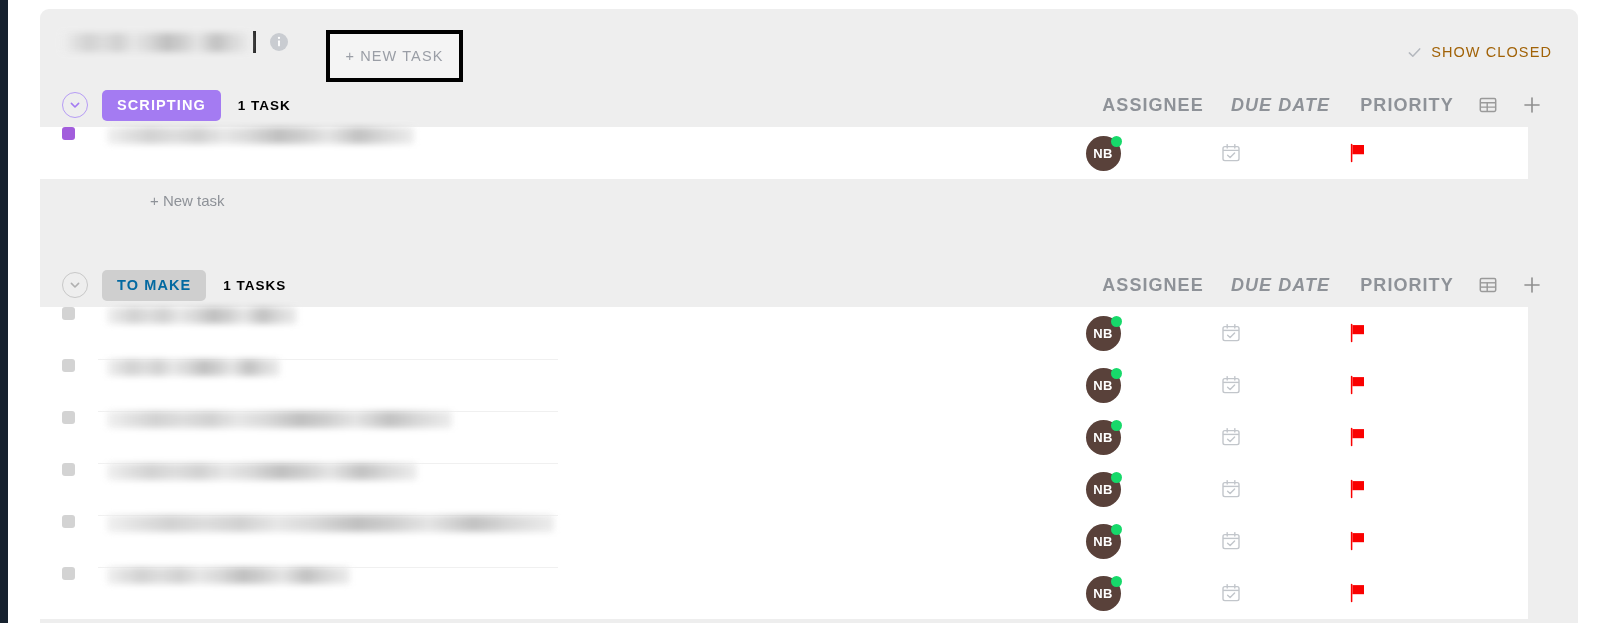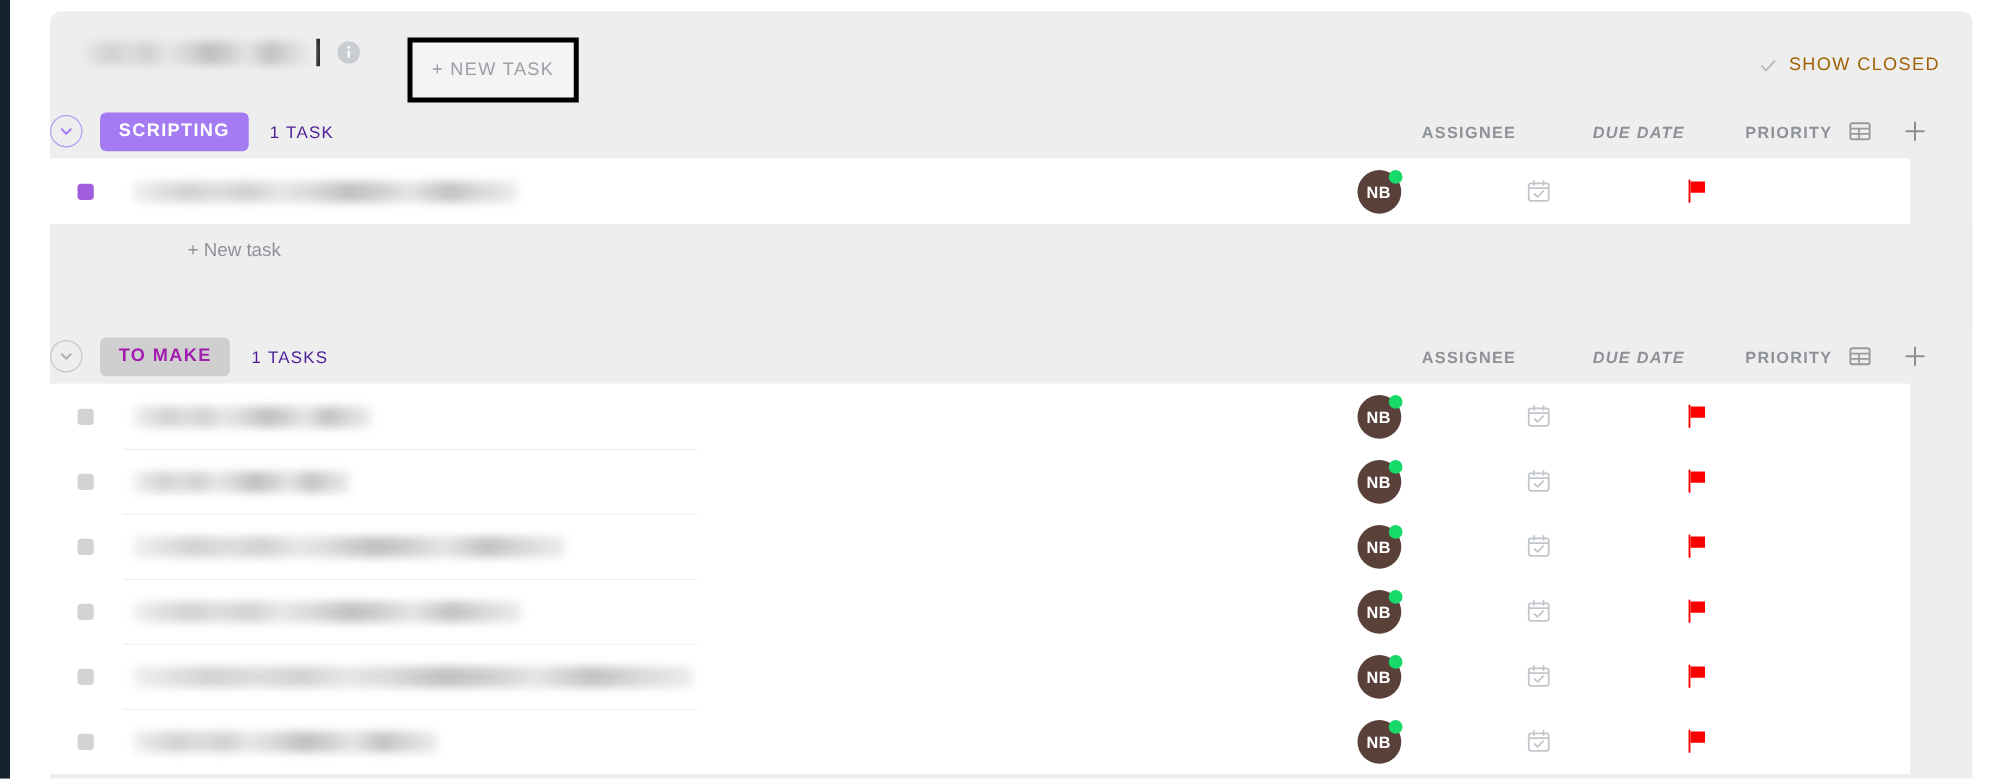--- a/index.html
+++ b/index.html
@@ -133,20 +133,21 @@
   .show-closed .check-icon { display: inline-flex; }
 
   
   .group { position: relative; }
 
   .group-header {
     position: relative;
     height: 44px;
     display: flex;
     align-items: center;
+    padding-left: 22px;
   }
 
   .collapse-toggle {
     width: 26px; height: 26px;
     border-radius: 50%;
     border: 1.6px solid #b69cf5;
     display: flex;
     align-items: center;
     justify-content: center;
     cursor: pointer;
@@ -162,45 +163,45 @@
     display: flex;
     align-items: center;
     font-size: 14.5px;
     font-weight: 700;
     letter-spacing: 1.1px;
     color: #ffffff;
     cursor: pointer;
     user-select: none;
   }
   .group-pill.accent-purple { background: #a47bf2; }
-  .group-pill.accent-grey { background: #cfcfcf; color: #a21caf; }
+  .group-pill.accent-grey { background: #cfcfcf; color: #0369a1; }
 
   .group-count {
     margin-left: 17px;
     font-size: 13.5px;
-    font-weight: 400;
+    font-weight: 700;
     letter-spacing: 1.0px;
-    color: #4c1d95;
+    color: #000000;
     user-select: none;
   }
 
   .col-headers {
     position: absolute;
     right: 24px;
     top: 0;
     height: 44px;
     display: flex;
     align-items: center;
   }
   .col-head {
-    font-size: 13px;
+    font-size: 18px;
     font-weight: 700;
     letter-spacing: 1.05px;
     color: #8e9298;
-    text-align: right;
+    text-align: center;
     user-select: none;
     cursor: pointer;
   }
   .col-assignee { width: 120px; }
   .col-due      { width: 135px; font-style: italic; }
   .col-priority { width: 118px; }
   .col-icon {
     width: 44px;
     display: flex;
     align-items: center;
@@ -208,21 +209,21 @@
     cursor: pointer;
   }
 
   
   .rows { background: #ffffff; width: 1488px; }
 
   .task-row {
     position: relative;
     height: 52px;
     display: flex;
-    align-items: center;
+    align-items: flex-start;
     background: #ffffff;
   }
   .task-row + .task-row::before {
     content: "";
     position: absolute;
     left: 58px; top: 0;
     width: 460px;
     height: 1px;
     background: #f0f0f0;
   }

